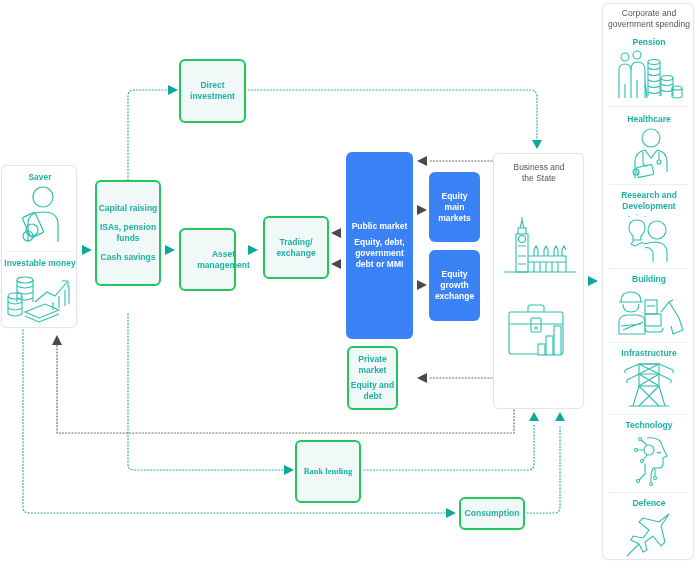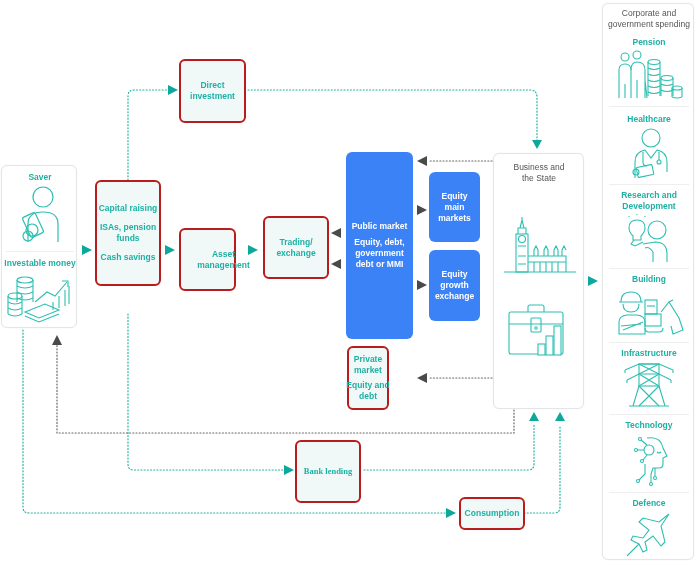--- a/index.html
+++ b/index.html
@@ -1,21 +1,21 @@
 <!DOCTYPE html>
 <html><head>
 <meta charset="utf-8">
 <style>
   * { box-sizing: border-box; margin: 0; padding: 0; }
   html, body { width: 696px; height: 562px; background: #ffffff; overflow: hidden; }
   body { position: relative; font-family: "Liberation Sans", sans-serif; }
   .abs { position: absolute; }
   .lines { position: absolute; left: 0; top: 0; width: 696px; height: 562px; }
   .box-light {
-    position: absolute; background: #f0f9f8; border: 2px solid #b91c1c; border-radius: 6px;
+    position: absolute; background: #f0f9f8; border: 2px solid #22c55e; border-radius: 6px;
     display: flex; flex-direction: column; align-items: center; justify-content: center;
     text-align: center; color: #1fb0a3; font-weight: bold; font-size: 8.5px; line-height: 11px;
   }
   .box-dark {
     position: absolute; background: #3b82f6; border-radius: 6px;
     display: flex; flex-direction: column; align-items: center; justify-content: center;
     text-align: center; color: #ffffff; font-weight: bold; font-size: 8.5px; line-height: 11px;
   }
   .panel {
     position: absolute; background: #ffffff; border: 1px solid #e3e6e6; border-radius: 6px;
@@ -130,21 +130,21 @@
 </div>
 
 <div class="box-dark" style="left:429px;top:172px;width:51px;height:70px;">
   <div style="width:40px;">Equity main markets</div>
 </div>
 
 <div class="box-dark" style="left:429px;top:250px;width:51px;height:71px;">
   <div style="width:40px;">Equity growth exchange</div>
 </div>
 
-<div class="box-light" style="left:347px;top:346px;width:42px;height:64px;">
+<div class="box-light" style="left:347px;top:346px;width:51px;height:64px;">
   <div>Private market</div>
   <div style="height:4px"></div>
   <div style="width:44px;">Equity and debt</div>
 </div>
 
 <div class="box-light" style="left:295px;top:440px;width:66px;height:63px;font-family:Liberation Serif, serif;">
   <div>Bank lending</div>
 </div>
 
 <div class="box-light" style="left:459px;top:497px;width:66px;height:33px;">

